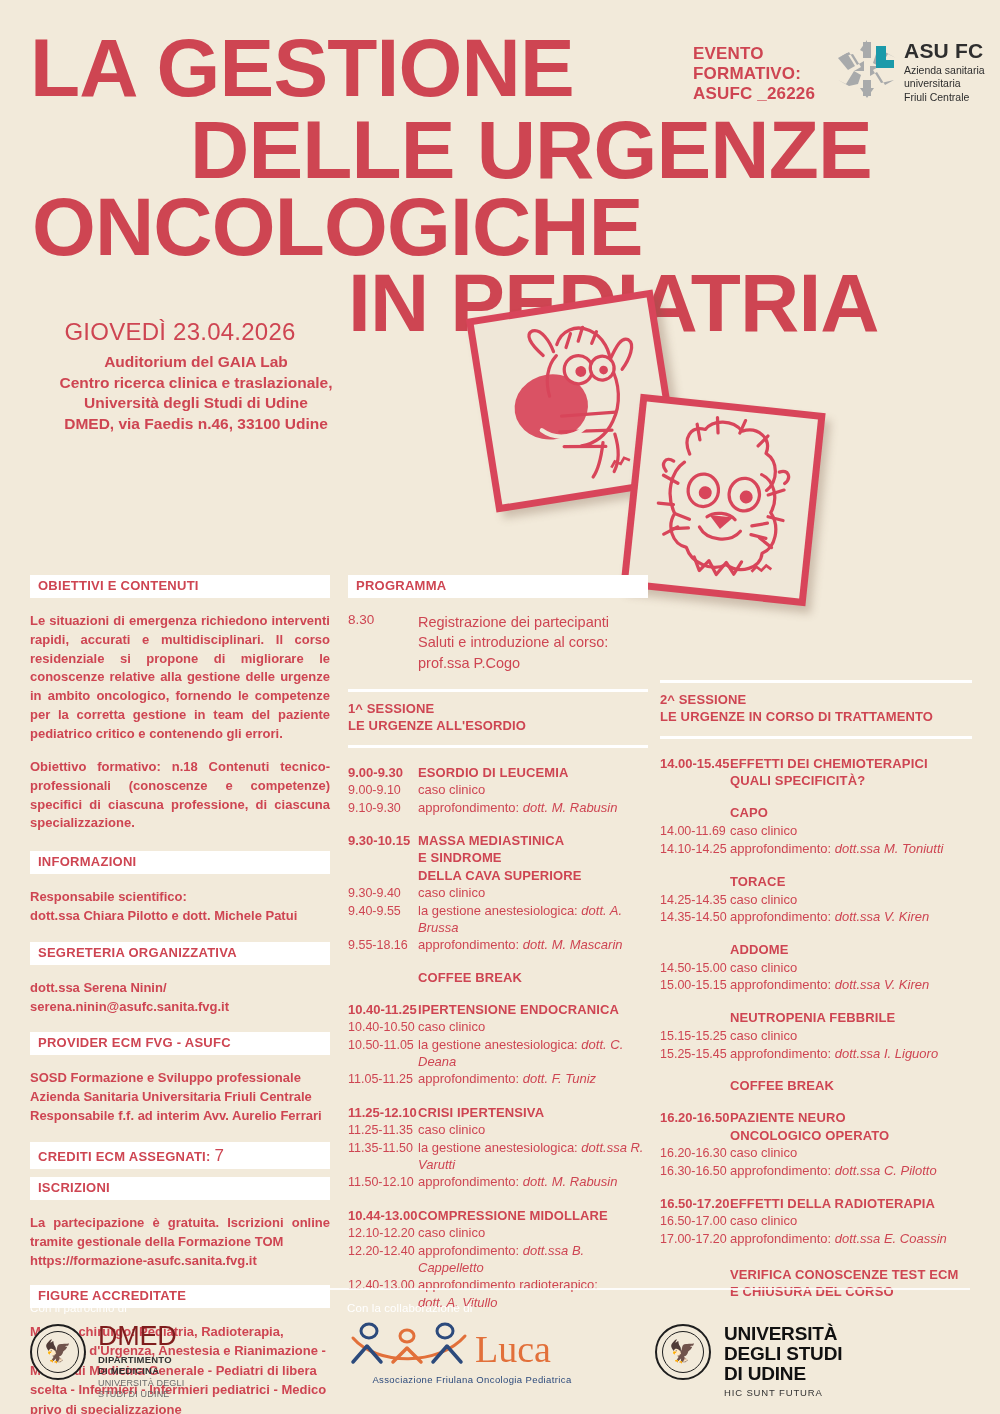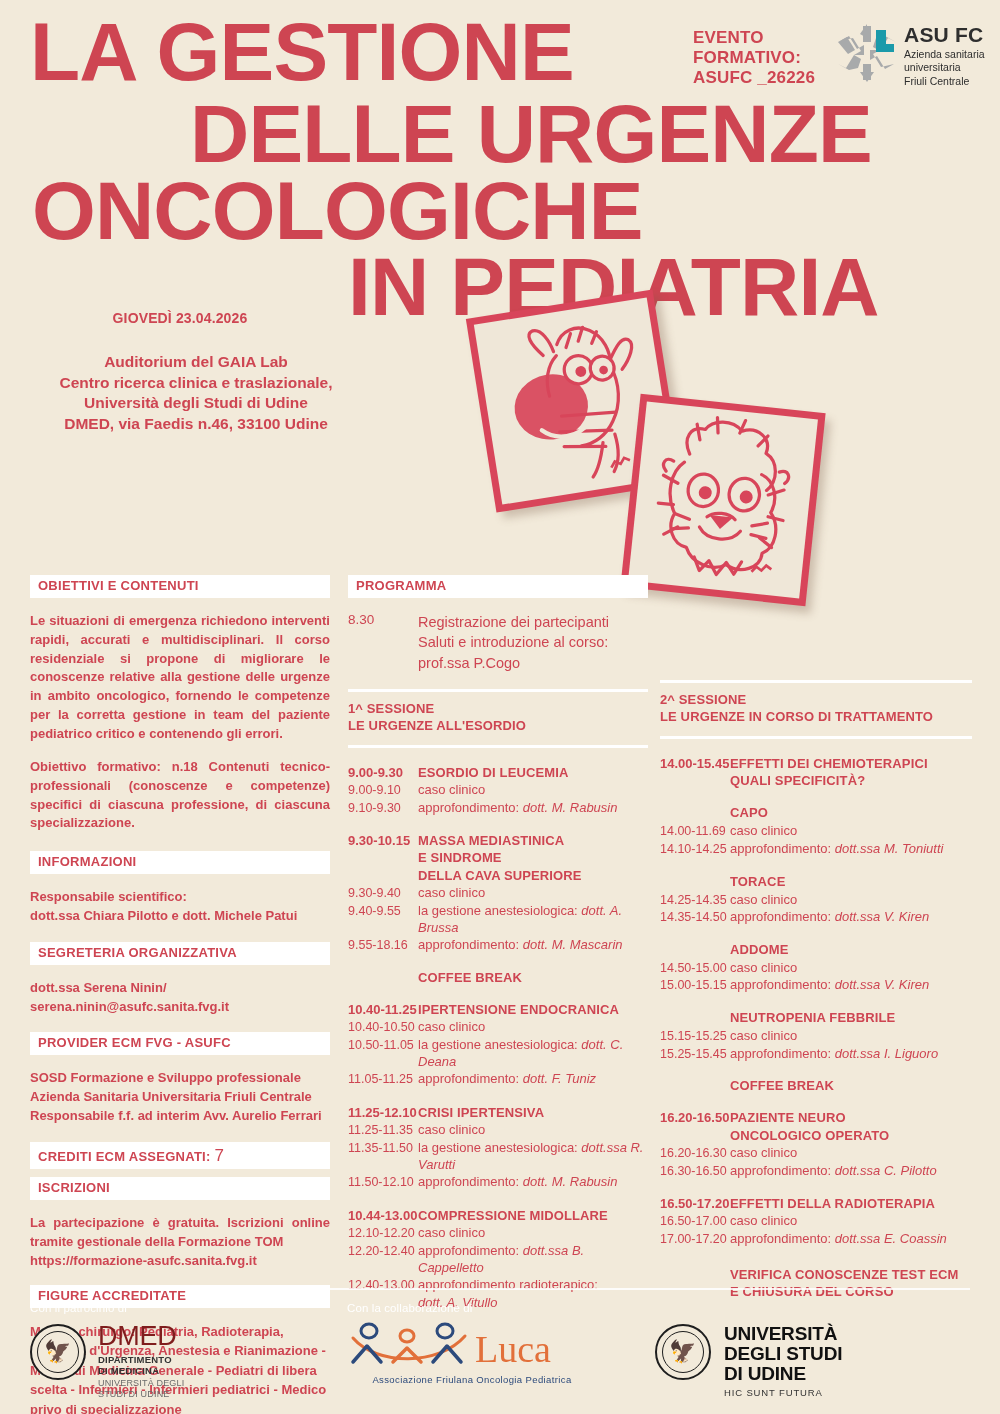--- a/index.html
+++ b/index.html
@@ -8,21 +8,21 @@
     background:#F2EADA;
     font-family:"Liberation Sans", sans-serif;
     color:#CE4552;
     position:relative;
     overflow:hidden;
     -webkit-font-smoothing:antialiased;
   }
   .poster{position:relative;width:1000px;height:1414px;}
 
   
-  .title-block{position:absolute;left:0;top:0;width:1000px;height:320px;}
+  .title-block{position:absolute;left:0;top:16px;width:1000px;height:320px;}
   .tline{
     font-weight:bold;
     color:#CE4552;
     letter-spacing:-0.01em;
     line-height:0.84;
     white-space:nowrap;
     transform:scaleX(1.0);
     font-stretch:condensed;
   }
   .tl1{position:absolute;left:30px;top:18px;font-size:82px;}
@@ -38,22 +38,22 @@
 
   
   .asu-logo{position:absolute;left:836px;top:24px;width:160px;height:62px;}
   .asu-mark{position:absolute;left:0;top:0;width:62px;height:58px;}
   .asu-text{position:absolute;left:68px;top:0px;}
   .asu-name{font-size:21px;font-weight:bold;color:#2E2E2E;line-height:1;letter-spacing:0.01em;}
   .asu-sub{font-size:10.5px;color:#2E2E2E;line-height:1.28;margin-top:3px;}
 
   
   .date-line{
-    position:absolute;left:0px;top:310px;width:360px;
-    text-align:center;font-size:14px;font-weight:bold;letter-spacing:0.01em;
+    position:absolute;left:0px;top:318px;width:360px;
+    text-align:center;font-size:24px;font-weight:normal;letter-spacing:0.01em;
   }
   .venue{
     position:absolute;left:16px;top:352px;width:360px;
     text-align:center;font-size:15.5px;font-weight:bold;line-height:1.33;
   }
 
   
   .stamps{position:absolute;left:480px;top:295px;width:400px;height:300px;}
   .stamp{
     position:absolute;

